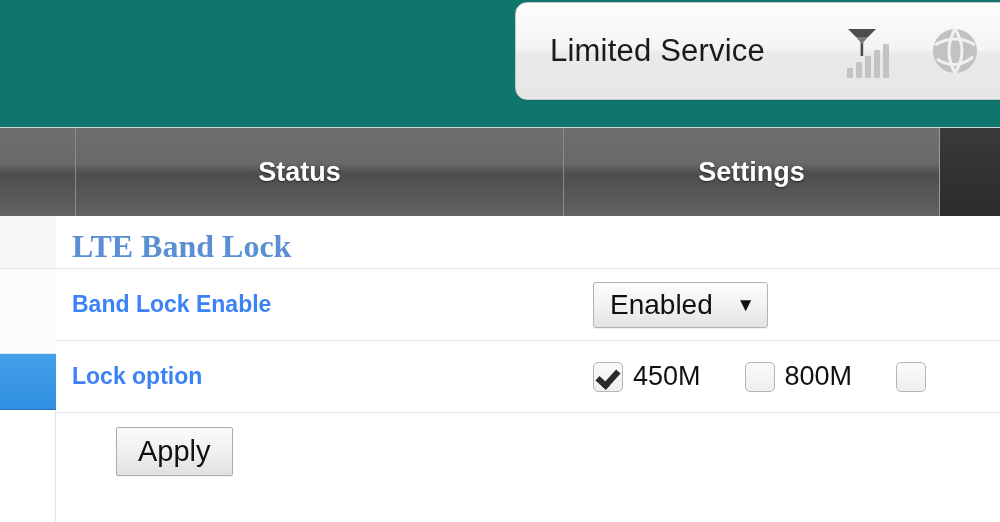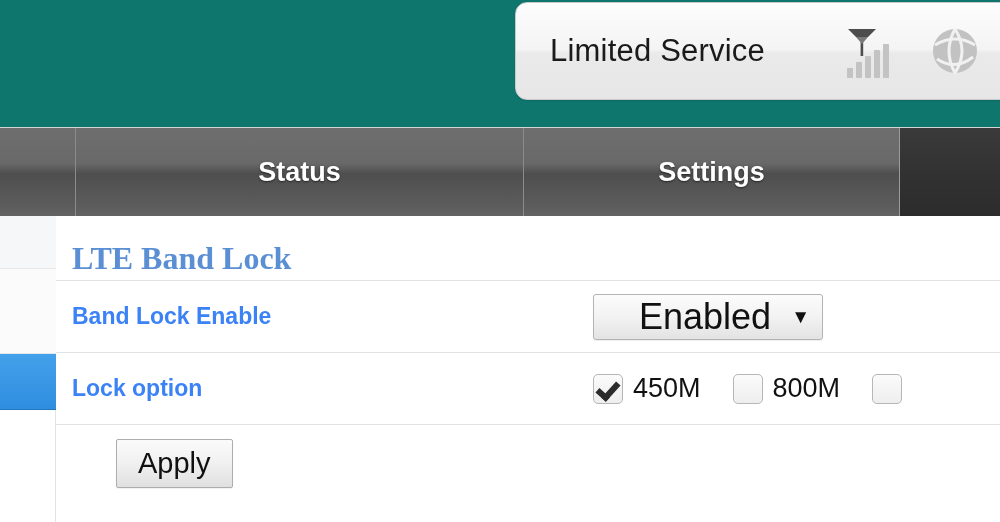--- a/index.html
+++ b/index.html
@@ -109,21 +109,21 @@
     color: #ffffff;
     font-size: 27px;
     font-weight: bold;
     text-shadow: 0 1px 2px rgba(0,0,0,0.55);
     box-sizing: border-box;
     white-space: nowrap;
   }
   .nav-tab + .nav-tab { border-left: 1px solid #8b8b8b; }
   .nav-tab.partial-left { width: 75px; }
   .nav-tab.status-tab   { width: 448px; }
-  .nav-tab.settings-tab { width: 376px; }
+  .nav-tab.settings-tab { width: 376px; margin-left: 40px; }
   .nav-tab.active-tab {
     flex: 1 1 auto;
     background: linear-gradient(to bottom, #3a3a3a 0%, #323232 50%, #2c2c2c 100%);
     border-left: 1px solid #9b9b9b;
   }
 
   
   .body-area {
     position: absolute;
     left: 0; top: 216px;
@@ -148,21 +148,21 @@
   .side-item.plain-a { height: 53px; background: #f6f7f8; border-bottom: 1px solid #e6e8ea; }
   .side-item.plain-b { height: 85px; background: #fbfbfc; border-bottom: 1px solid #e6e8ea; }
   .side-item.selected {
     height: 56px;
     background: linear-gradient(to bottom, #43a0ea 0%, #2f8ee0 100%);
     border-bottom: 1px solid #2176bd;
   }
 
   .content {
     position: absolute;
-    left: 56px; top: 12px;
+    left: 56px; top: 0;
     width: 944px;
     height: 248px;
     background: #ffffff;
     box-sizing: border-box;
     padding-left: 16px;
   }
 
   .section-title {
     font-family: "Liberation Serif", serif;
     font-size: 32px;
@@ -205,33 +205,32 @@
     min-width: 175px;
     height: 46px;
     padding: 0 12px 0 16px;
     background: linear-gradient(to bottom, #fcfcfc 0%, #f2f2f2 50%, #e3e3e3 100%);
     border: 1px solid #b3b3b3;
     border-radius: 3px;
     box-sizing: border-box;
     box-shadow: 0 1px 1px rgba(0,0,0,0.07);
   }
   .select-value {
-    font-size: 36px;
+    font-size: 28px;
     color: #111;
     white-space: nowrap;
-    margin-left: 29px;
   }
   .select-caret {
     font-size: 19px;
     color: #111;
     margin-left: 20px;
     line-height: 1;
   }
 
-  .checkbox-group { display: flex; align-items: center; gap: 32px; }
+  .checkbox-group { display: flex; align-items: center; gap: 44px; }
   .checkbox-item  { display: flex; align-items: center; gap: 10px; white-space: nowrap; }
 
   .cbox {
     position: relative;
     width: 30px;
     height: 30px;
     background: linear-gradient(to bottom, #fbfbfb 0%, #eeeeee 100%);
     border: 1px solid #b6b6b6;
     border-radius: 5px;
     box-sizing: border-box;

